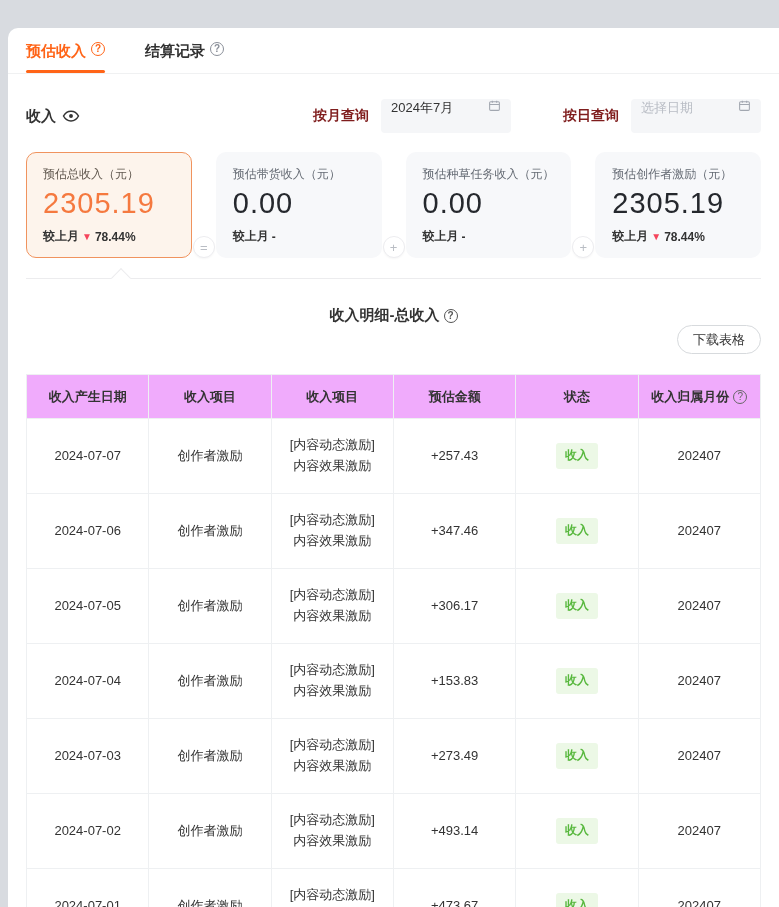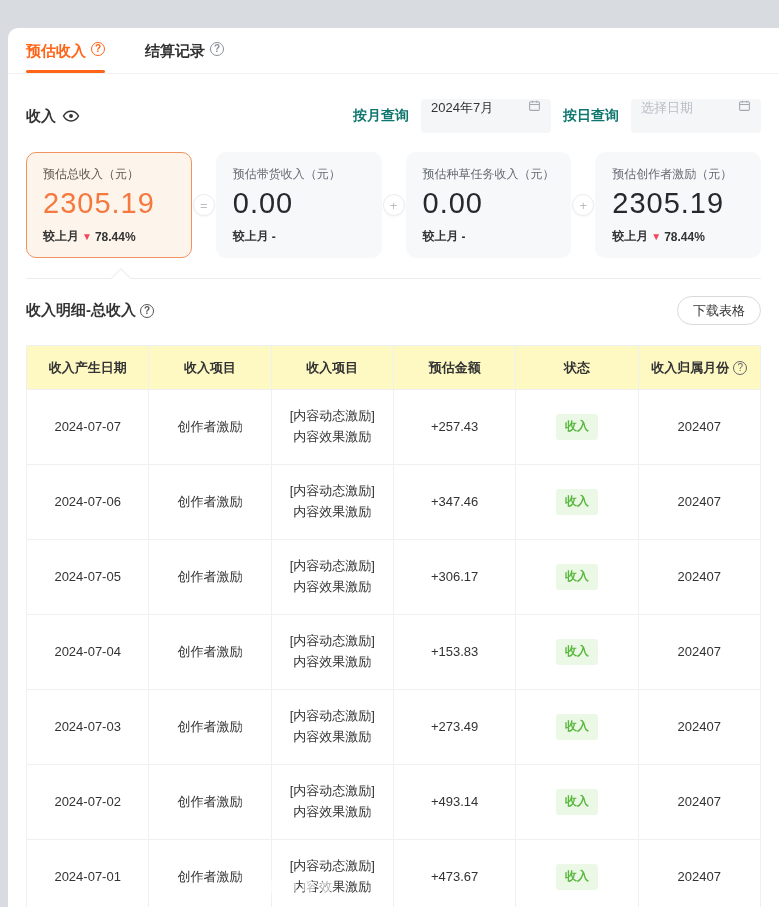--- a/index.html
+++ b/index.html
@@ -40,31 +40,31 @@
     align-items:center; justify-content:center; line-height:1;
   }
   .tab.inactive .qicon { color:#8a8f99; }
 
   
   .income-row {
     display:flex; align-items:center; margin-top:24px; height:36px;
   }
   .income-title { font-size:15px; font-weight:bold; display:flex; align-items:center; gap:6px; }
   .filters { margin-left:auto; display:flex; align-items:center; gap:12px; }
-  .filter-label { font-size:14px; font-weight:bold; color:#0f766e; }
+  .filter-label { font-size:14px; font-weight:bold; color:#7f1d1d;margin-left:40px; }
   .date-input {
     width:130px; height:34px; background:#f5f6f8; border-radius:4px;
     display:flex; align-items:flex-start; padding:0 10px; gap:6px; cursor:pointer;
   }
   .date-input .val { font-size:13px; color:#333; flex:1; }
   .date-input .val.placeholder { color:#b8bcc4; }
   .cal-icon { color:#a2a7b0; display:flex; }
 
   
-  .cards-row { display:flex; align-items:center; margin-top:18px; }
+  .cards-row { display:flex; align-items:flex-end; margin-top:18px; }
   .sum-card {
     flex:1; background:#f7f8fa; border-radius:10px; padding:13px 16px 12px 16px;
     border:1px solid transparent; min-width:0;
   }
   .sum-card.highlight {
     background:#fdf4ec; border:1px solid #f0935e;
   }
   .sum-label { font-size:12px; color:#5f564d; white-space:nowrap; }
   .sum-card:not(.highlight) .sum-label { color:#646a73; }
   .sum-value {
@@ -84,41 +84,41 @@
 
   
   .divider-wrap { position:relative; margin-top:20px; height:1px; background:#ececee; }
   .caret {
     position:absolute; left:88px; top:-7px; width:14px; height:14px;
     background:#fff; border-left:1px solid #ececee; border-top:1px solid #ececee;
     transform:rotate(45deg);
   }
 
   
-  .section-row { display:flex; align-items:center; margin-top:17px; }
+  .section-row { display:flex; align-items:center; margin-top:27px;flex-direction:column; }
   .section-title { font-size:15px; font-weight:bold; display:flex; align-items:center; gap:4px; }
   .section-title .qicon { color:#555; }
   .download-btn {
     margin-left:auto; height:29px; padding:0 15px; border-radius:15px;
     border:1px solid #d7dadd; background:#fff; font-size:13px; color:#333;
     display:flex; align-items:center; cursor:pointer;
     font-family:inherit;
   }
 
   
   .table { margin-top:20px; border:1px solid #eef0f2; border-bottom:none; }
   .trow { display:flex; }
   .tcell {
     flex:1; display:flex; flex-direction:column; align-items:center; justify-content:center;
     text-align:center; border-right:1px solid #eef0f2; border-bottom:1px solid #eef0f2;
     font-size:13px; color:#333; padding:4px 6px; min-width:0;
   }
   .tcell:last-child { border-right:none;align-items:center; }
   .thead .tcell {
-    background:#fef9c3; font-weight:bold; height:44px; flex-direction:row; gap:4px;
+    background:#f0abfc; font-weight:bold; height:44px; flex-direction:row; gap:4px;
   }
   .tbody .trow .tcell { height:75px; line-height:1.6; }
   .badge {
     background:#ecf8e6; color:#58b83e; font-size:12px; font-weight:bold;
     padding:3px 9px; border-radius:3px;
   }
   .thead .qicon { color:#666; font-weight:normal; }
 
   .dots {
     position:absolute; display:flex; gap:5px; left:240px; bottom:22px; z-index:5;

